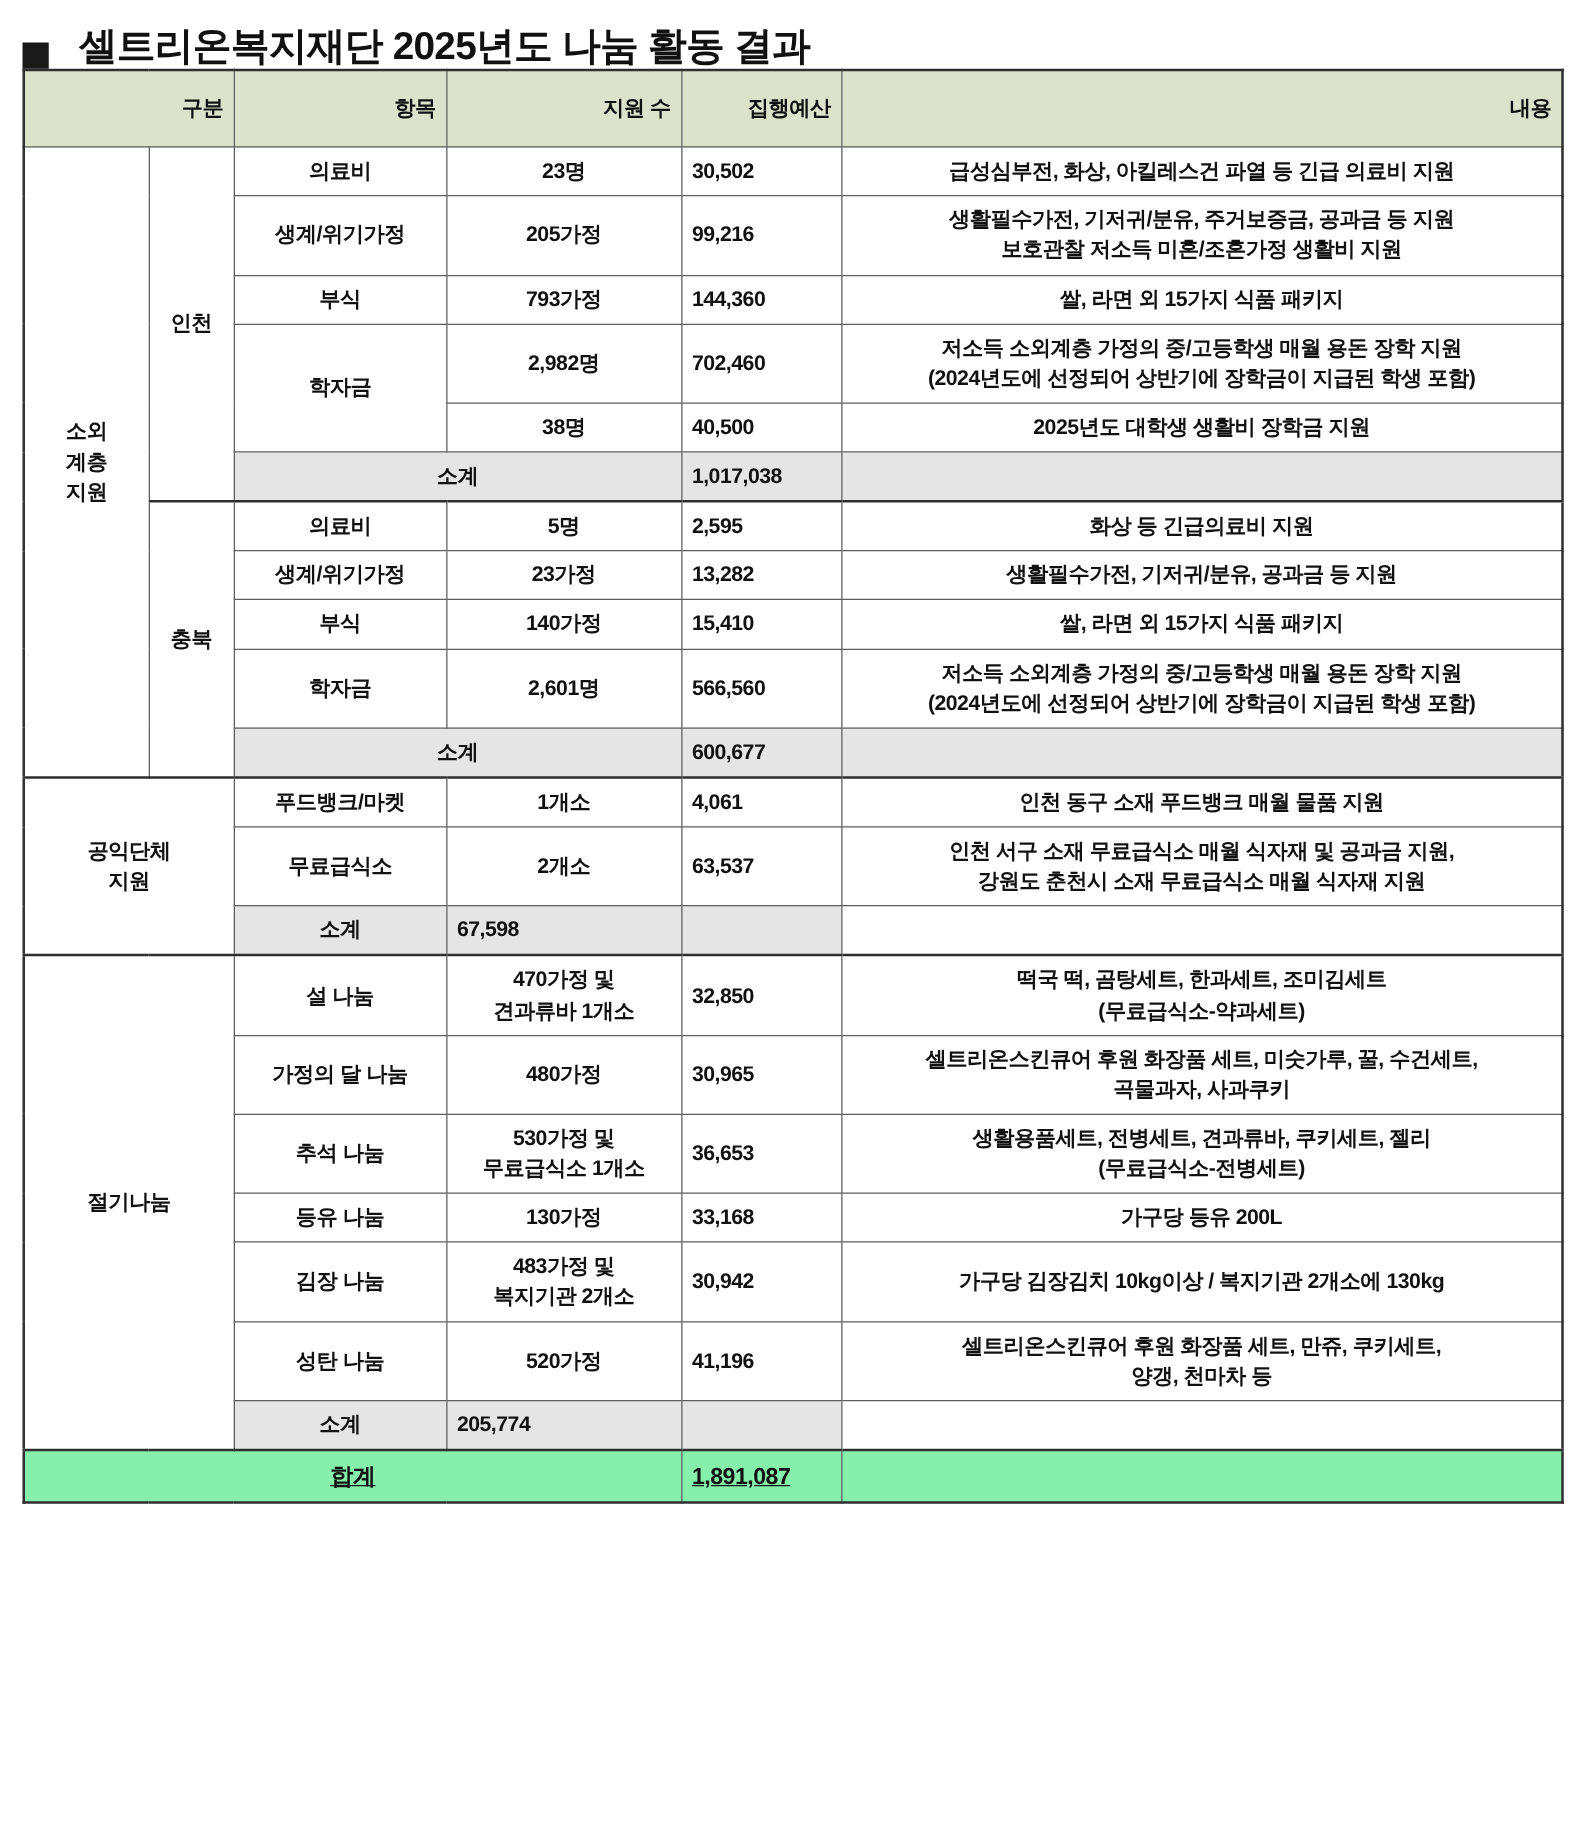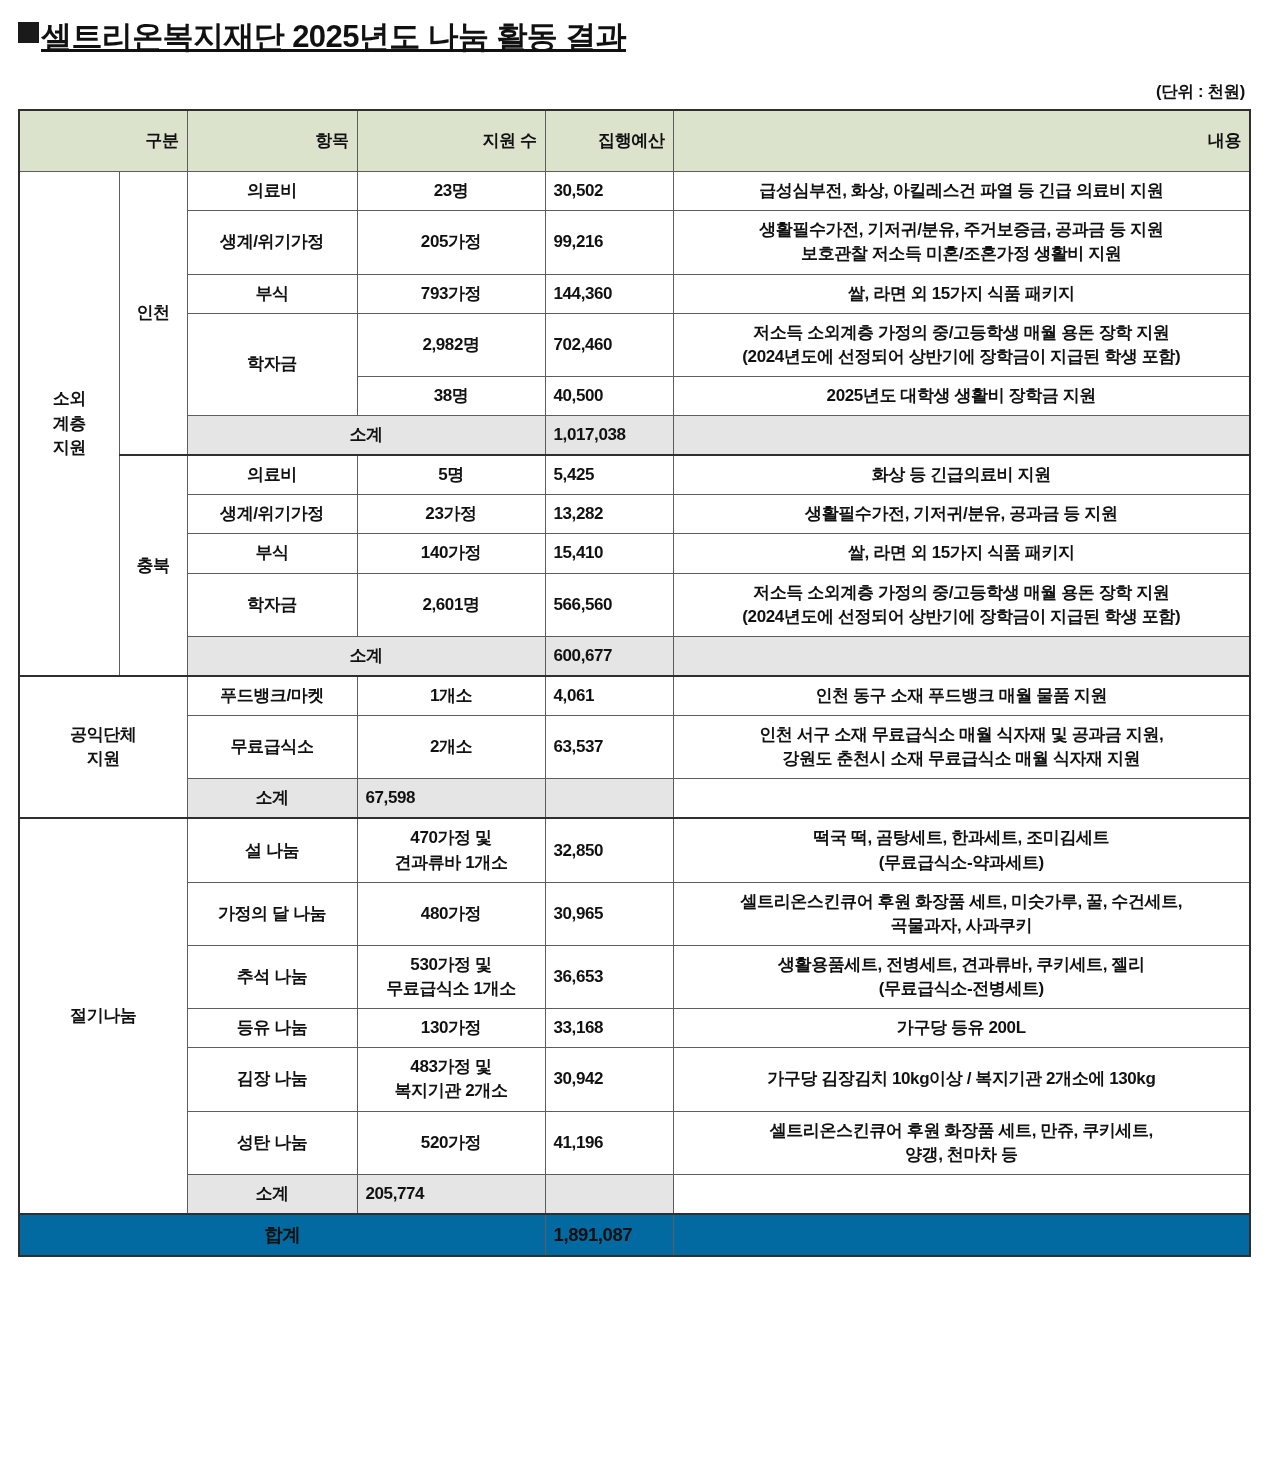--- a/index.html
+++ b/index.html
@@ -14,24 +14,23 @@
     color: #111111;
     -webkit-font-smoothing: antialiased;
   }
   .page {
     width: 1267px;
     box-sizing: border-box;
     padding: 14px 18px 10px 18px;
   }
   .doc-title {
     display: flex;
-    align-items: flex-start;
-    gap: 2px;
+    align-items: flex-end;
+    gap: 24px;
     margin: 4px 0 0 0;
-    text-decoration: underline;
   }
   .title-bullet {
     width: 21px;
     height: 21px;
     background: #1a1a1a;
     display: inline-block;
     flex: 0 0 auto;
     margin-top: 4px;
   }
   .title-text {
@@ -79,38 +78,38 @@
     line-height: 1.5;
   }
   td.region {
     text-align: center;
     font-size: 18.5px;
   }
   tr.subtotal td {
     background: #e5e5e5;
   }
   tr.total td {
-    background: #0369a1;
+    background: #86efac;
     border-top: 2px solid #2f2f2f;
     font-size: 18.5px;
+    text-decoration: underline;
   }
   .thick-top { border-top: 2px solid #2f2f2f !important; }
   .multi { white-space: pre-line; }
 </style>
 </head>
 <body>
 
 <div class="page">
 
   <div class="doc-title">
     <span class="title-bullet"></span>
     <span class="title-text">셀트리온복지재단 2025년도 나눔 활동 결과</span>
   </div>
 
-  <div class="unit-note">(단위 : 천원)</div>
 
   <table class="main">
     <colgroup>
       <col style="width:100px">
       <col style="width:68px">
       <col style="width:170px">
       <col style="width:188px">
       <col style="width:128px">
       <col style="width:577px">
     </colgroup>
@@ -163,21 +162,21 @@
       <tr class="subtotal">
         <td class="c" colspan="2">소계</td>
         <td class="r">1,017,038</td>
         <td></td>
       </tr>
 
       <tr>
         <td class="region thick-top" rowspan="5">충북</td>
         <td class="c thick-top">의료비</td>
         <td class="c multi thick-top">5명</td>
-        <td class="r thick-top">5,425</td>
+        <td class="r thick-top">2,595</td>
         <td class="l multi thick-top">화상 등 긴급의료비 지원</td>
       </tr>
       <tr>
         <td class="c">생계/위기가정</td>
         <td class="c multi">23가정</td>
         <td class="r">13,282</td>
         <td class="l multi">생활필수가전, 기저귀/분유, 공과금 등 지원</td>
       </tr>
       <tr>
         <td class="c">부식</td>

